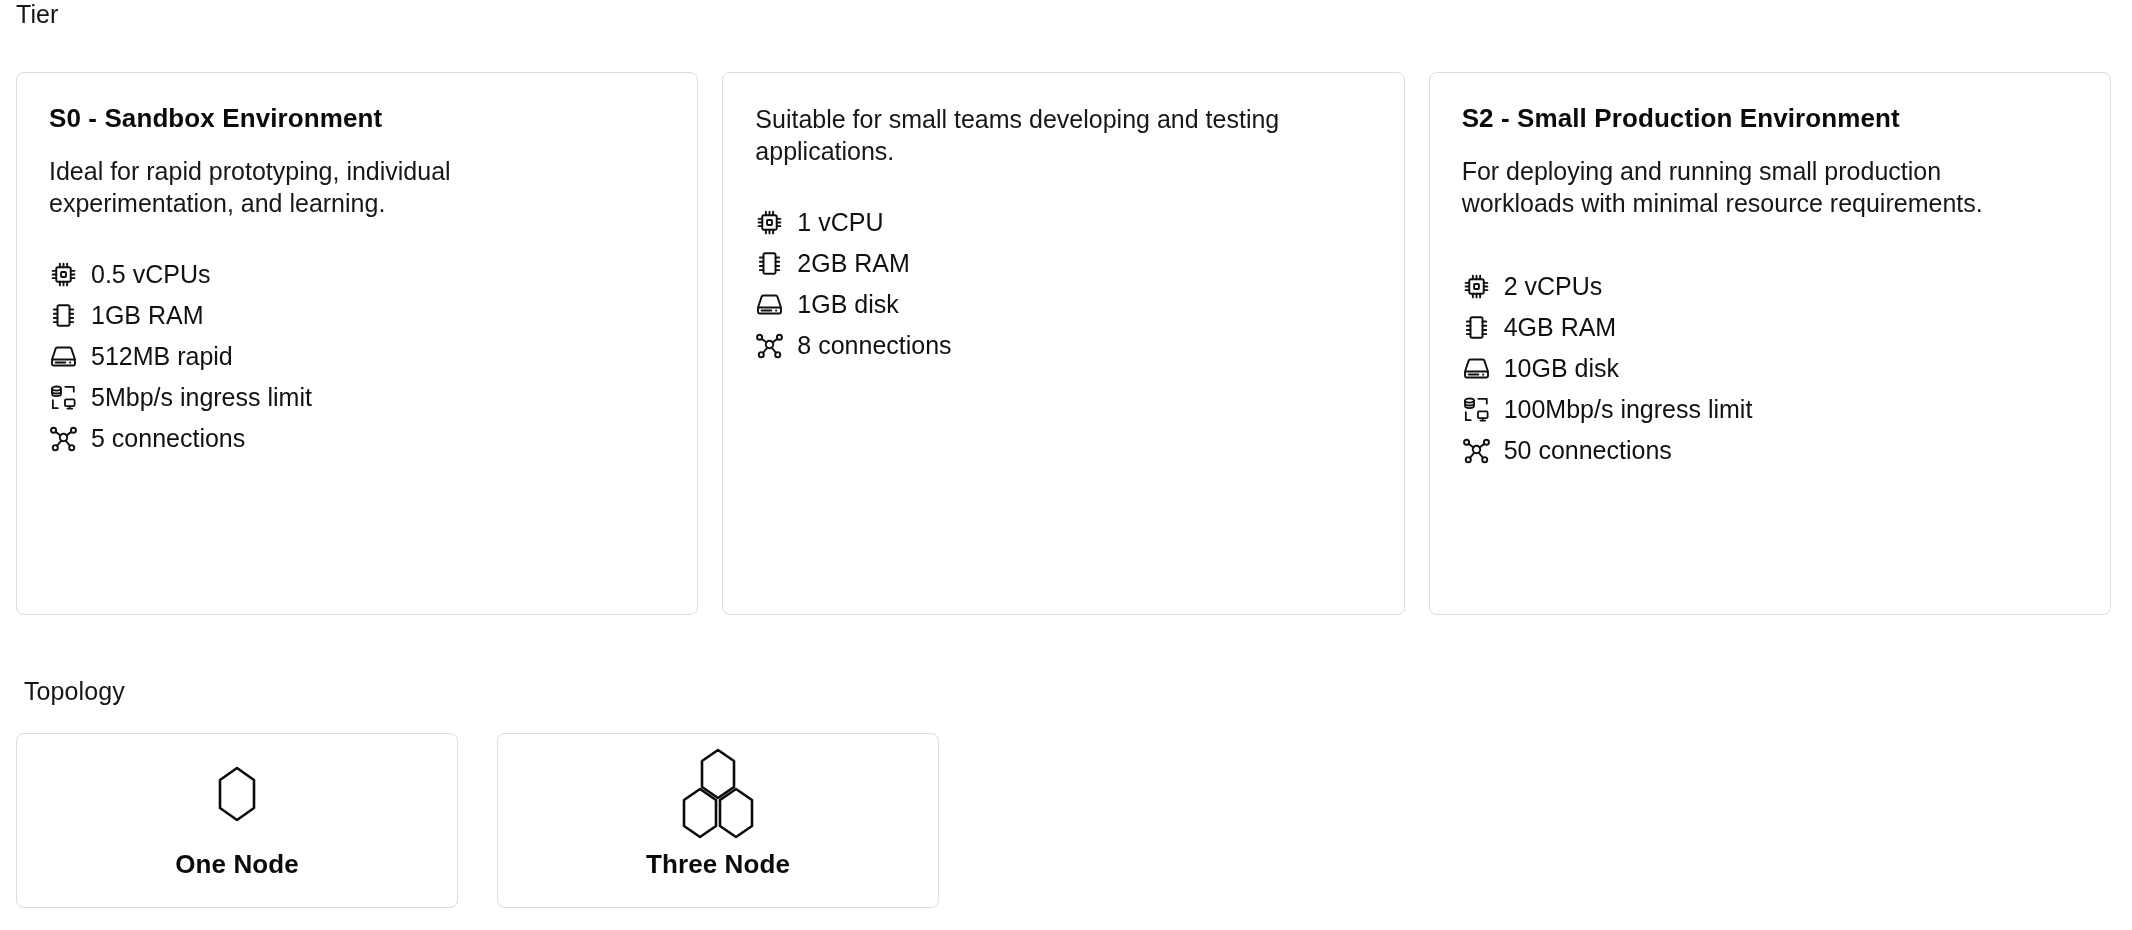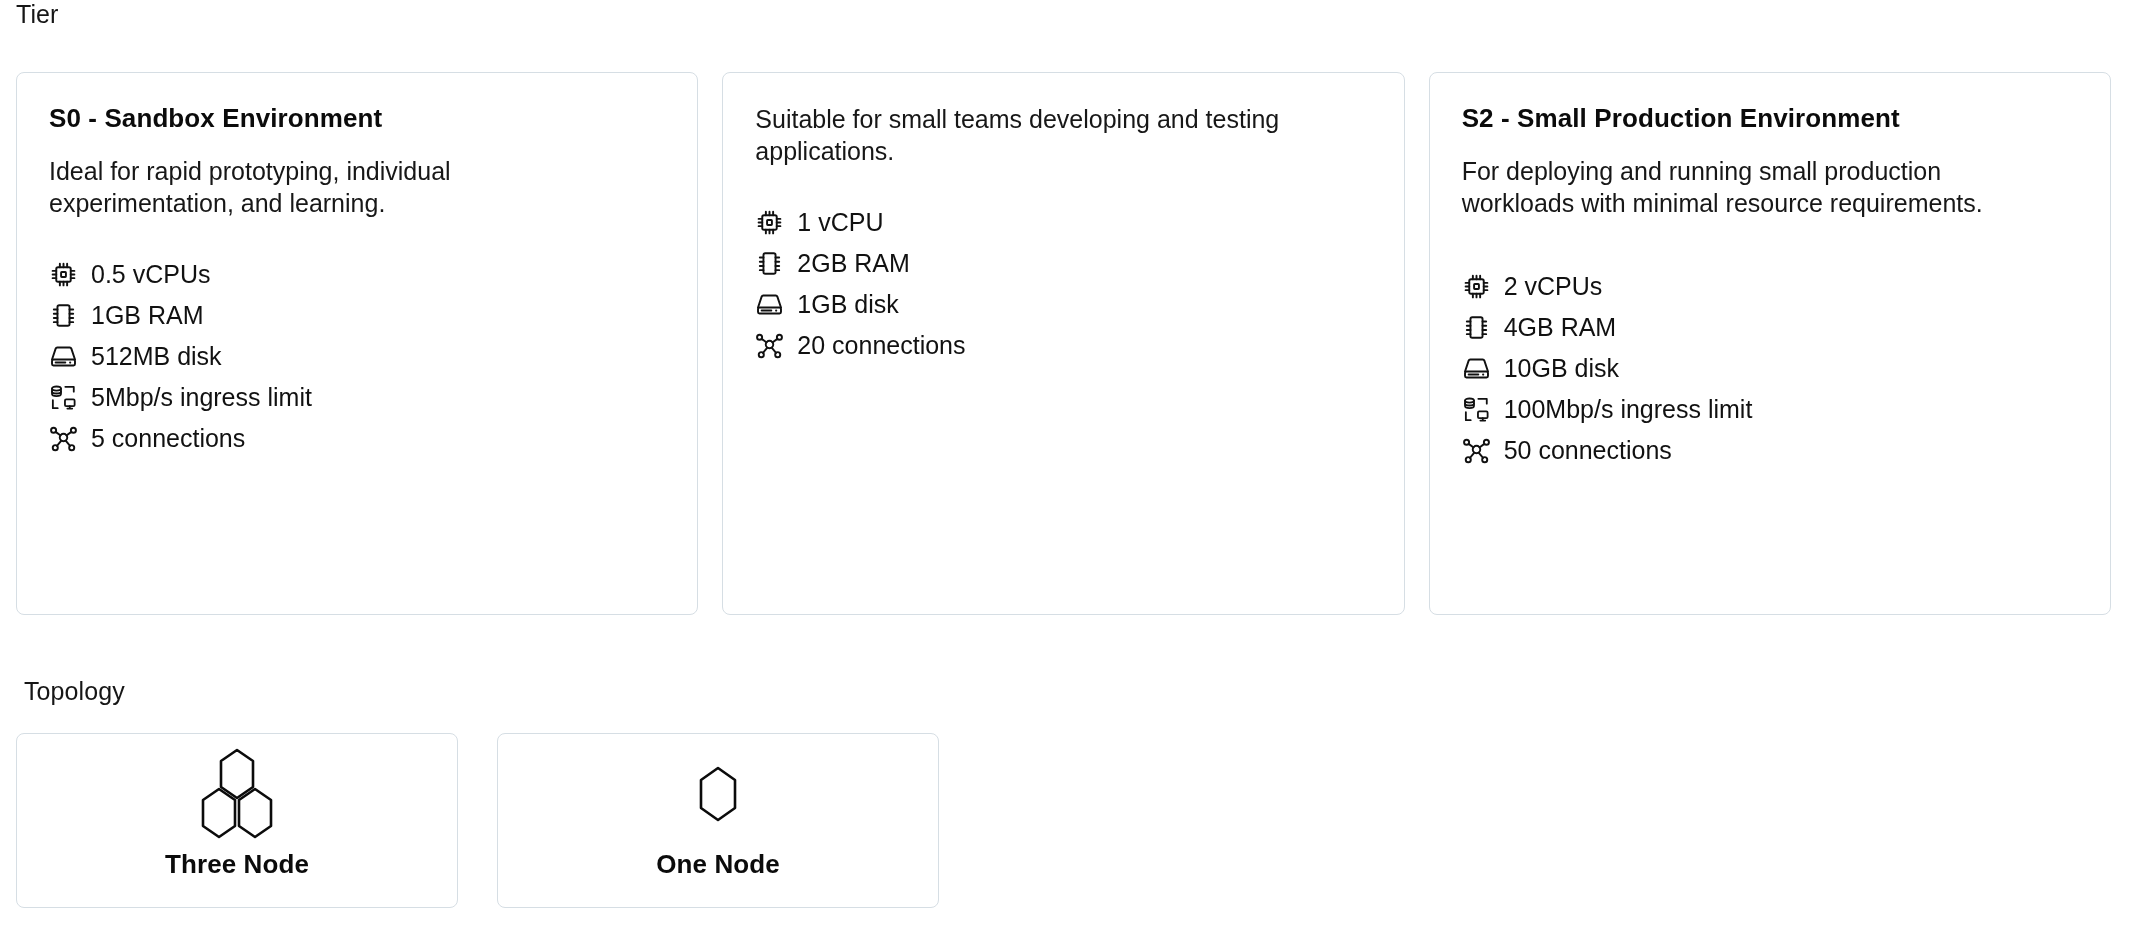--- a/index.html
+++ b/index.html
@@ -163,21 +163,21 @@
         </li>
         <li class="spec-item">
           <span class="spec-icon">
             <svg viewBox="0 0 24 24" fill="none" stroke="#111" stroke-width="1.6" stroke-linecap="round" stroke-linejoin="round">
               <path d="M2.5 14.5 L5.5 5.5 A1.5 1.5 0 0 1 7 4.5 H17 A1.5 1.5 0 0 1 18.5 5.5 L21.5 14.5"></path>
               <rect x="2.5" y="14.5" width="19" height="5" rx="1.2"></rect>
               <path d="M5.5 17h8"></path>
               <circle cx="17.5" cy="17" r="0.9" fill="#111" stroke="none"></circle>
             </svg>
           </span>
-          <span class="spec-text">512MB disk</span>
+          <span class="spec-text">512MB rapid</span>
         </li>
         <li class="spec-item">
           <span class="spec-icon">
             <svg viewBox="0 0 24 24" fill="none" stroke="#111" stroke-width="1.5" stroke-linecap="round" stroke-linejoin="round">
               <ellipse cx="6.2" cy="4.6" rx="3.7" ry="1.7"></ellipse>
               <path d="M2.5 4.6v4.6c0 .94 1.66 1.7 3.7 1.7s3.7-.76 3.7-1.7V4.6"></path>
               <path d="M2.5 7c0 .94 1.66 1.7 3.7 1.7s3.7-.76 3.7-1.7"></path>
               <path d="M13.5 3.2h7v4"></path>
               <path d="M3.2 14.2v6.6h4"></path>
               <rect x="13.2" y="13.6" width="8" height="5.6" rx="1"></rect>
@@ -239,21 +239,21 @@
           <span class="spec-icon">
             <svg viewBox="0 0 24 24" fill="none" stroke="#111" stroke-width="1.6" stroke-linecap="round" stroke-linejoin="round">
               <circle cx="12" cy="11.2" r="3.1"></circle>
               <circle cx="3.8" cy="5.2" r="2.1"></circle>
               <circle cx="20.2" cy="5.2" r="2.1"></circle>
               <circle cx="5.2" cy="19.6" r="2.1"></circle>
               <circle cx="18.8" cy="19.6" r="2.1"></circle>
               <path d="M5.5 6.5 L9.6 9.5M18.5 6.5 L14.4 9.5M6.6 18.1 L10.2 13.8M17.4 18.1 L13.8 13.8"></path>
             </svg>
           </span>
-          <span class="spec-text">20 connections</span>
+          <span class="spec-text">8 connections</span>
         </li>
       </ul>
     </div>
 
     <div class="tier-card short-desc">
       <div class="tier-title">S2 - Small Production Environment</div>
       <div class="tier-desc">For deploying and running small production workloads with minimal resource requirements.</div>
       <ul class="spec-list" style="margin-top:47px">
         <li class="spec-item">
           <span class="spec-icon">
@@ -313,36 +313,36 @@
           <span class="spec-text">50 connections</span>
         </li>
       </ul>
     </div>
 
   </div>
 
   <div class="section-label" id="topology-label">Topology</div>
 
   <div class="topology-row">
+
+    <div class="topo-card">
+      <div class="topo-icon">
+        <svg width="42" height="58" viewBox="0 0 42 58" fill="none" stroke="#0b0b0b" stroke-width="2.6" stroke-linejoin="round">
+          <polygon points="21,3 38,15 38,43 21,55 4,43 4,15"></polygon>
+        </svg>
+      </div>
+      <div class="topo-label">One Node</div>
+    </div>
 
     <div class="topo-card">
       <div class="topo-icon">
         <svg width="82" height="92" viewBox="0 0 82 92" fill="none" stroke="#0b0b0b" stroke-width="2.6" stroke-linejoin="round">
           <polygon points="41,2 57,13 57,39 41,50 25,39 25,13"></polygon>
           <polygon points="23,41 39,52 39,78 23,89 7,78 7,52"></polygon>
           <polygon points="59,41 75,52 75,78 59,89 43,78 43,52"></polygon>
         </svg>
       </div>
       <div class="topo-label">Three Node</div>
     </div>
 
-    <div class="topo-card">
-      <div class="topo-icon">
-        <svg width="42" height="58" viewBox="0 0 42 58" fill="none" stroke="#0b0b0b" stroke-width="2.6" stroke-linejoin="round">
-          <polygon points="21,3 38,15 38,43 21,55 4,43 4,15"></polygon>
-        </svg>
-      </div>
-      <div class="topo-label">One Node</div>
-    </div>
-
   </div>
 
 </div>
 
 </body></html>

